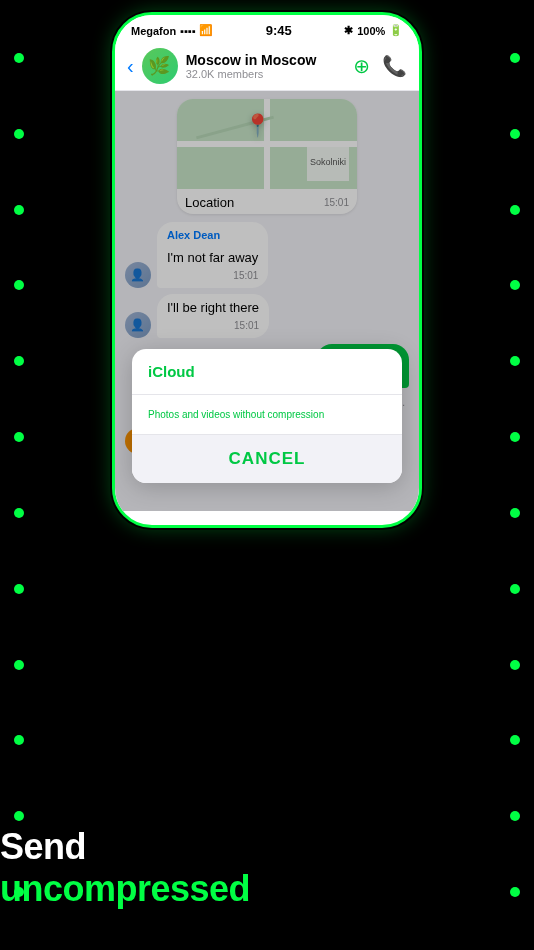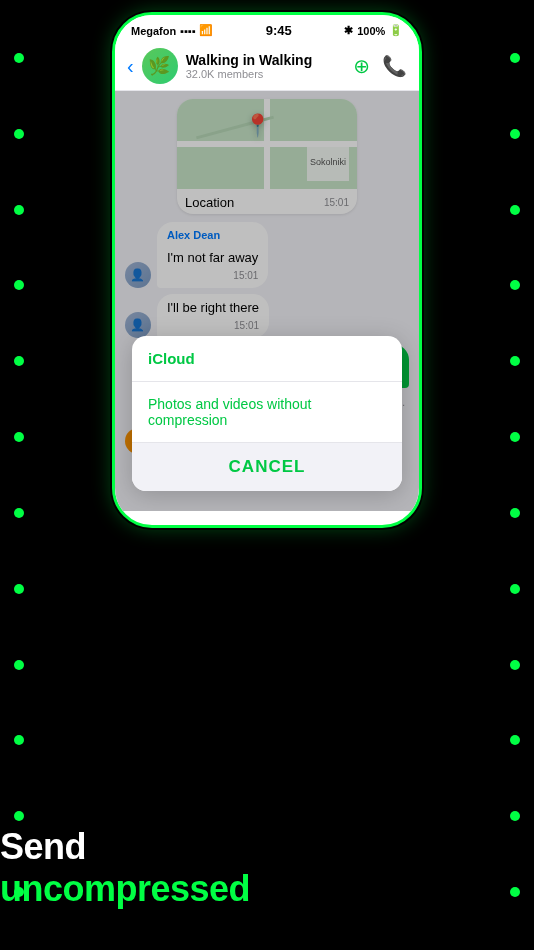--- a/index.html
+++ b/index.html
@@ -209,39 +209,39 @@
     }
 
     
     .modal-overlay {
       position: absolute;
       top: 0; left: 0; right: 0; bottom: 0;
       background: rgba(0,0,0,0.25);
       z-index: 10;
       display: flex;
       align-items: flex-end;
-      padding-bottom: 20px;
+      padding-bottom: 28px;
       justify-content: center;
     }
 
     .action-sheet {
       background: #fff;
       border-radius: 14px;
       width: 270px;
       overflow: hidden;
       box-shadow: 0 4px 24px rgba(0,0,0,0.2);
     }
 
     .action-sheet-item {
       padding: 14px 16px;
       border-bottom: 1px solid #e5e5ea;
       font-size: 15px;
     }
     .action-sheet-item.icloud { color: #00c844; font-weight: 600; }
-    .action-sheet-item.photos { color: #00c844; font-size: 14px; }
+    .action-sheet-item.photos { color: #00c844; font-size: 10px; }
     .action-sheet-cancel {
       padding: 14px 16px;
       text-align: center;
       font-size: 17px;
       font-weight: 700;
       color: #00c844;
       letter-spacing: 1px;
       text-transform: uppercase;
       background: #f2f2f7;
     }
@@ -357,21 +357,21 @@
       <span>🔋</span>
     </div>
   </div>
 
   <div class="chat-header">
     <span class="back-btn">‹</span>
     <div class="group-avatar-circle">
       🌿
     </div>
     <div class="group-info">
-      <div class="group-name">Walking in Walking</div>
+      <div class="group-name">Moscow in Moscow</div>
       <div class="group-members">32.0K members</div>
     </div>
     <div class="header-actions">
       <span class="header-action">⊕</span>
       <span class="header-action">📞</span>
     </div>
   </div>
 
   <div class="chat-body">
 

